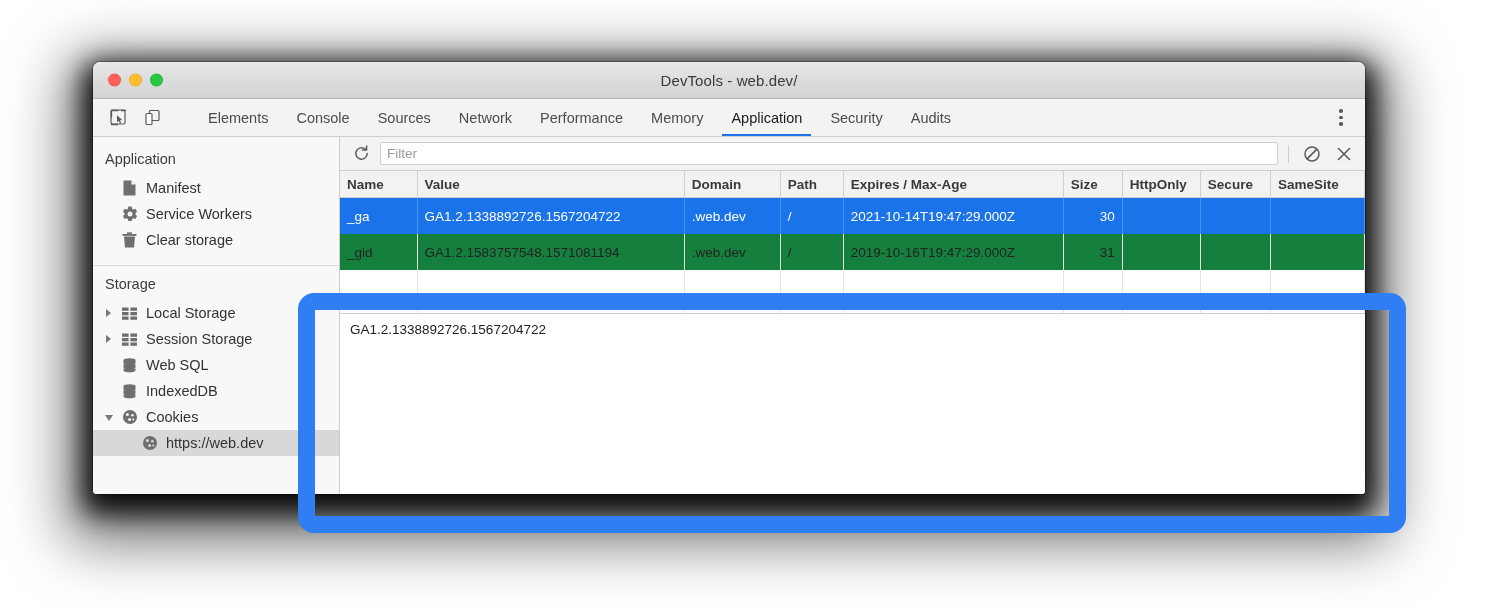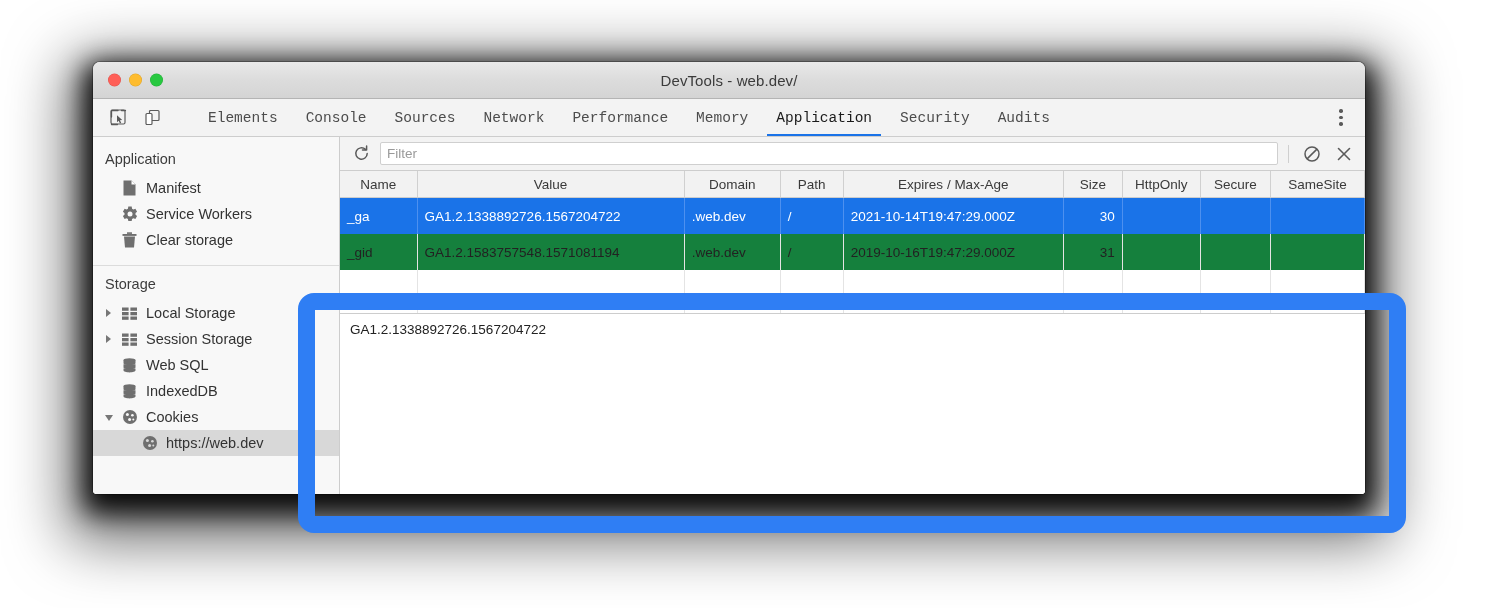--- a/index.html
+++ b/index.html
@@ -91,21 +91,20 @@
   }
   .vsep {
     width: 1px;
     background: #cfcfcf;
     margin: 9px 2px;
   }
   .tabs {
     display: flex;
     align-items: stretch;
     margin-left: 6px;
-    font-family: Liberation Mono, monospace;
   }
   .tab {
     display: flex;
     align-items: center;
     padding: 0 14px;
     font-size: 14.5px;
     color: #4c4c4c;
     position: relative;
     white-space: nowrap;
   }
@@ -255,22 +254,22 @@
   table.grid {
     width: 100%;
     border-collapse: collapse;
     table-layout: fixed;
     font-size: 13.5px;
   }
   table.grid th {
     background: #f2f2f2;
     border-right: 1px solid #d0d0d0;
     border-bottom: 1px solid #cdcdcd;
-    font-weight: normal;
-    text-align: center;
+    font-weight: bold;
+    text-align: left;
     color: #3a3a3a;
     height: 26px;
     padding: 0 7px;
     white-space: nowrap;
     overflow: hidden;
   }
   table.grid td {
     border-right: 1px solid #e4e4e4;
     height: 36px;
     padding: 0 7px;

